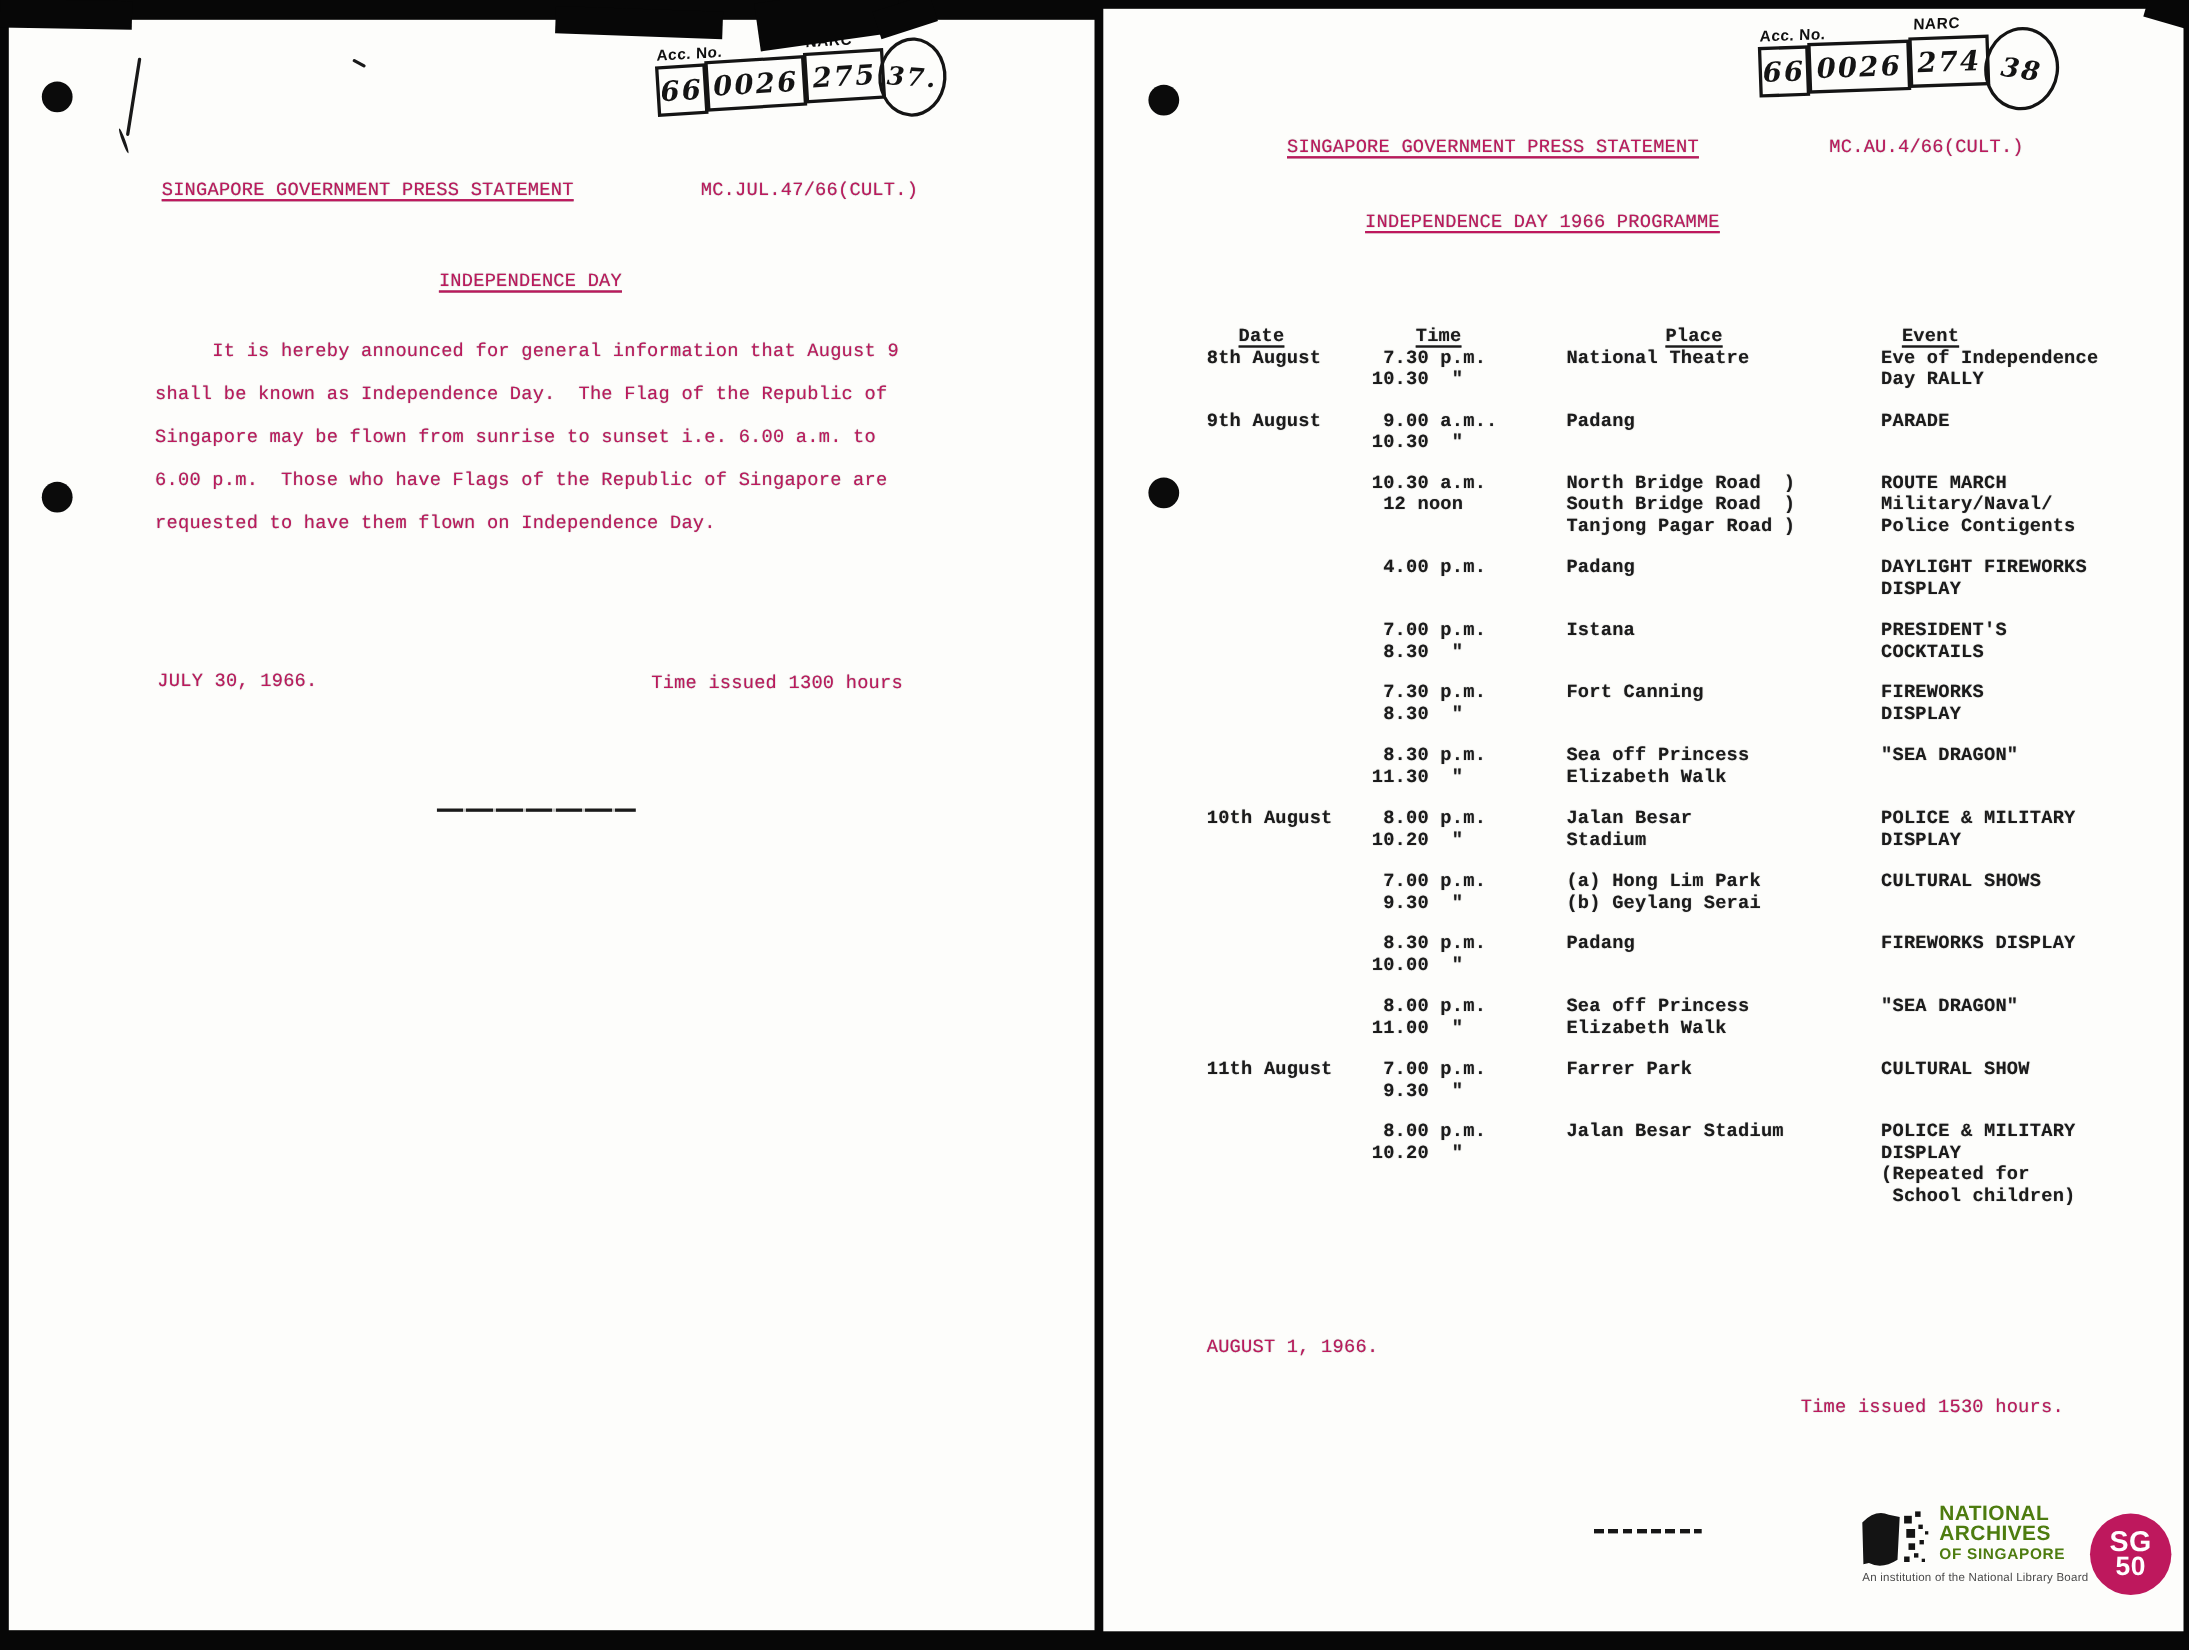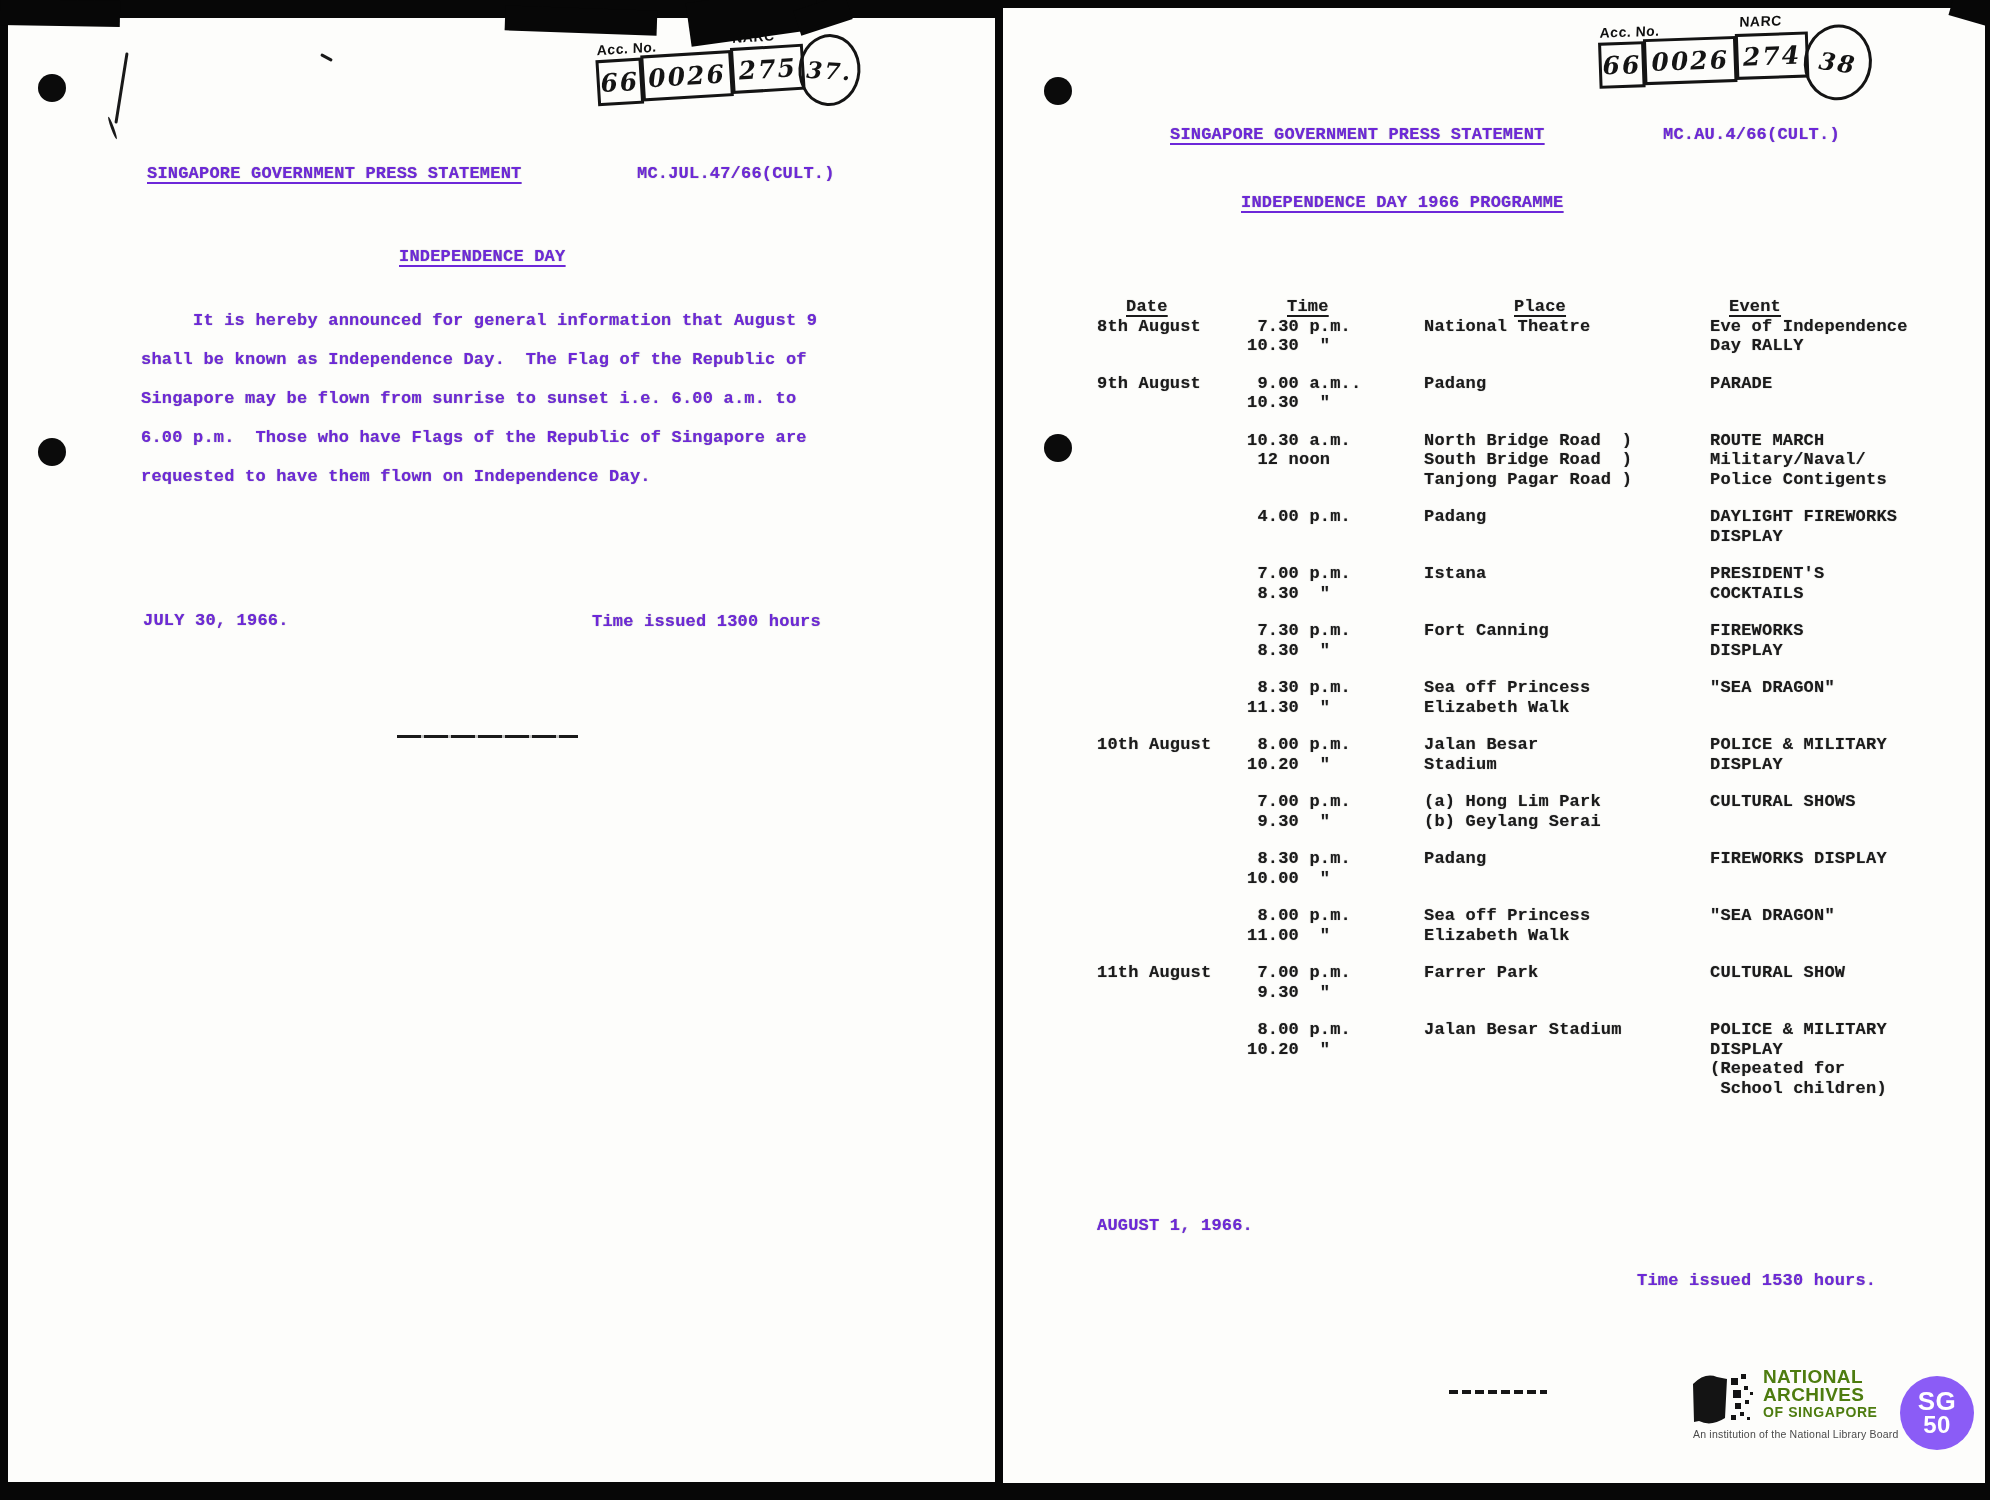--- a/index.html
+++ b/index.html
@@ -3,21 +3,21 @@
 <meta charset="utf-8">
 <style>
   html,body{margin:0;padding:0;background:#000;}
   #canvas{position:relative;width:1990px;height:1500px;background:#070707;overflow:hidden;
           font-family:"Liberation Mono","DejaVu Sans Mono",monospace;}
   .page{position:absolute;background:#fdfdfb;}
   #left-page{left:8px;top:18px;width:987px;height:1464px;}
   #right-page{left:1003px;top:8px;width:982px;height:1475px;}
 
   
-  .tw{position:absolute;color:#6d28d9;font-weight:700;font-size:17px;letter-spacing:.2px;
+  .tw{position:absolute;color:#be185d;font-weight:400;font-size:17px;letter-spacing:.2px;
       white-space:pre;text-shadow:0 0 1px rgba(25,25,25,.5);}
   .ul{text-decoration:underline;text-decoration-thickness:2px;text-underline-offset:4px;}
 
   
   .hole{position:absolute;width:28px;height:28px;border-radius:50%;background:#0b0b0b;}
 
   
   .chunk{position:absolute;background:#070707;z-index:5;}
 
   
@@ -287,21 +287,21 @@
         <rect x="56" y="47" width="3" height="3" fill="#141414"></rect>
       </svg>
       <div id="nas-text">
         <div class="nas-l1">NATIONAL</div>
         <div class="nas-l1">ARCHIVES</div>
         <div class="nas-l3">OF SINGAPORE</div>
       </div>
       <div id="nas-tagline">An institution of the National Library Board</div>
     </div>
 
-    <div id="sg50" style="background: #8b5cf6;">
+    <div id="sg50" style="background: #be185d;">
       <div class="s1">SG</div>
       <div class="s2">50</div>
     </div>
   </div>
 
   <div class="chunk" style="left:505px;top:8px;width:152px;height:25px;transform:rotate(2deg);"></div>
   <div class="chunk" style="left:688px;top:-6px;width:130px;height:44px;transform:rotate(-8deg);"></div>
   <div class="chunk" style="left:796px;top:2px;width:54px;height:26px;transform:rotate(-18deg);"></div>
   <div class="chunk" style="left:0px;top:0px;width:120px;height:26px;transform:rotate(1deg);"></div>
   <div class="chunk" style="left:1952px;top:-10px;width:60px;height:34px;transform:rotate(16deg);"></div>

